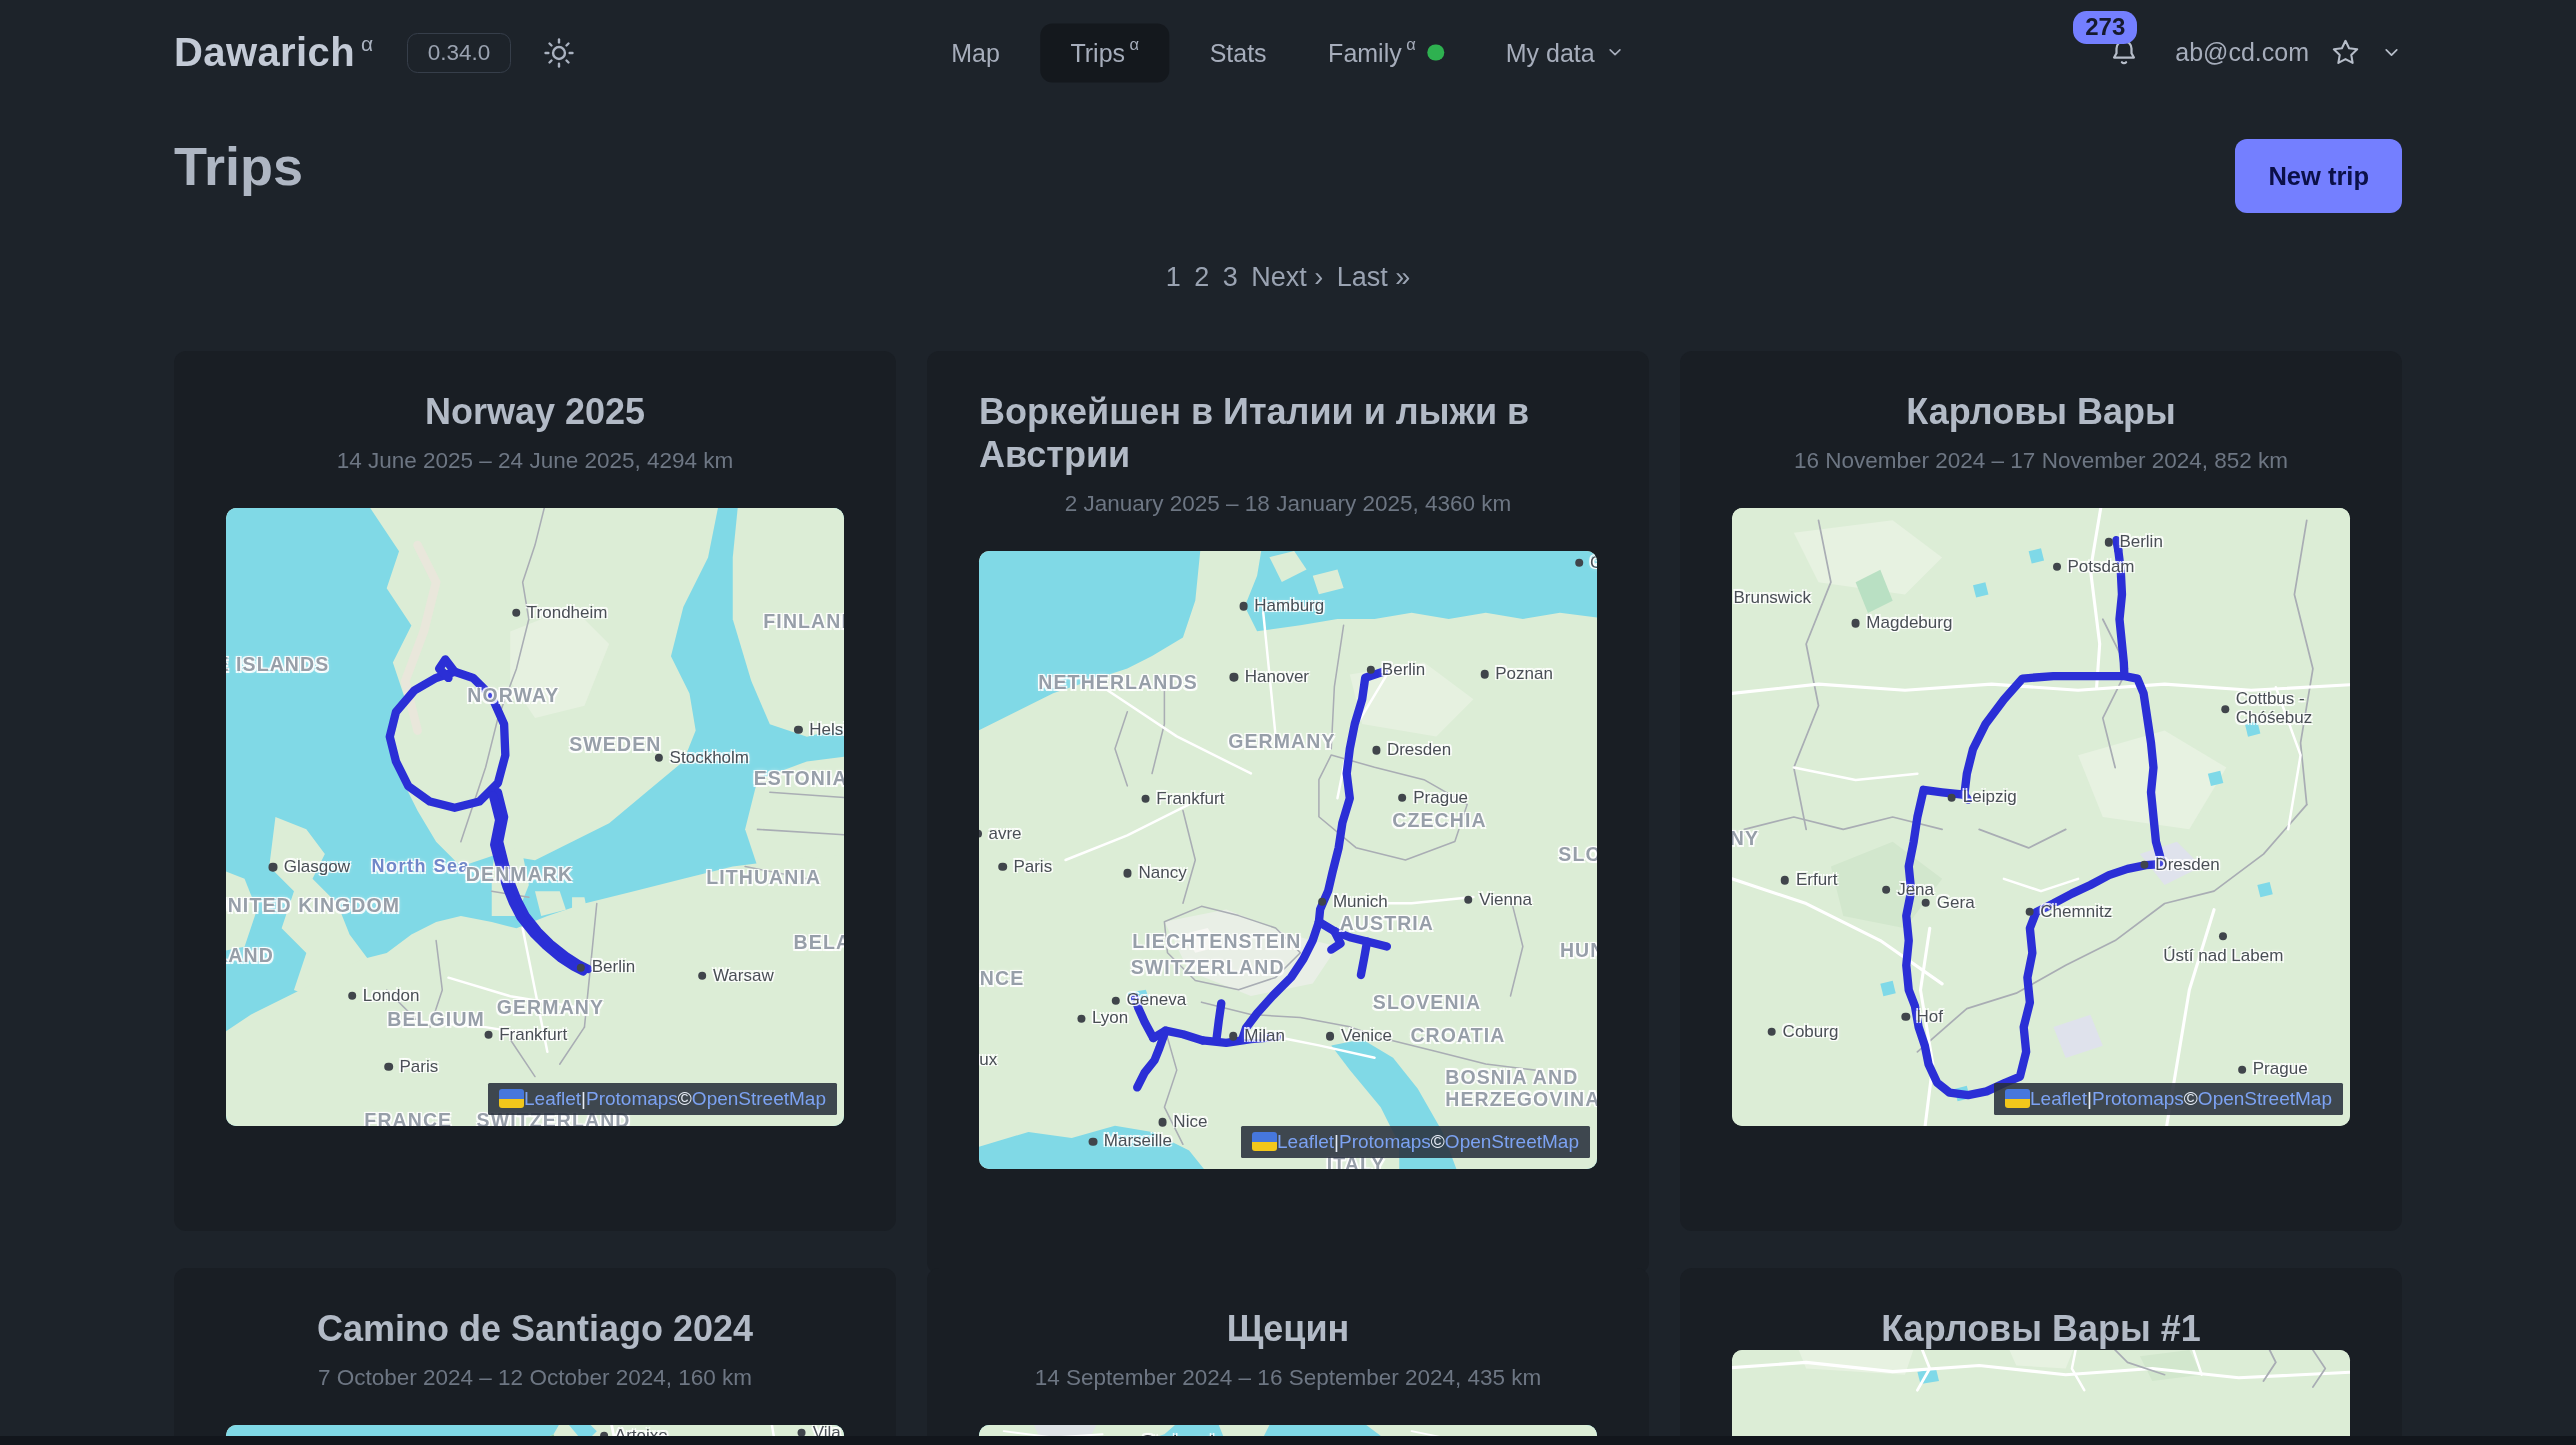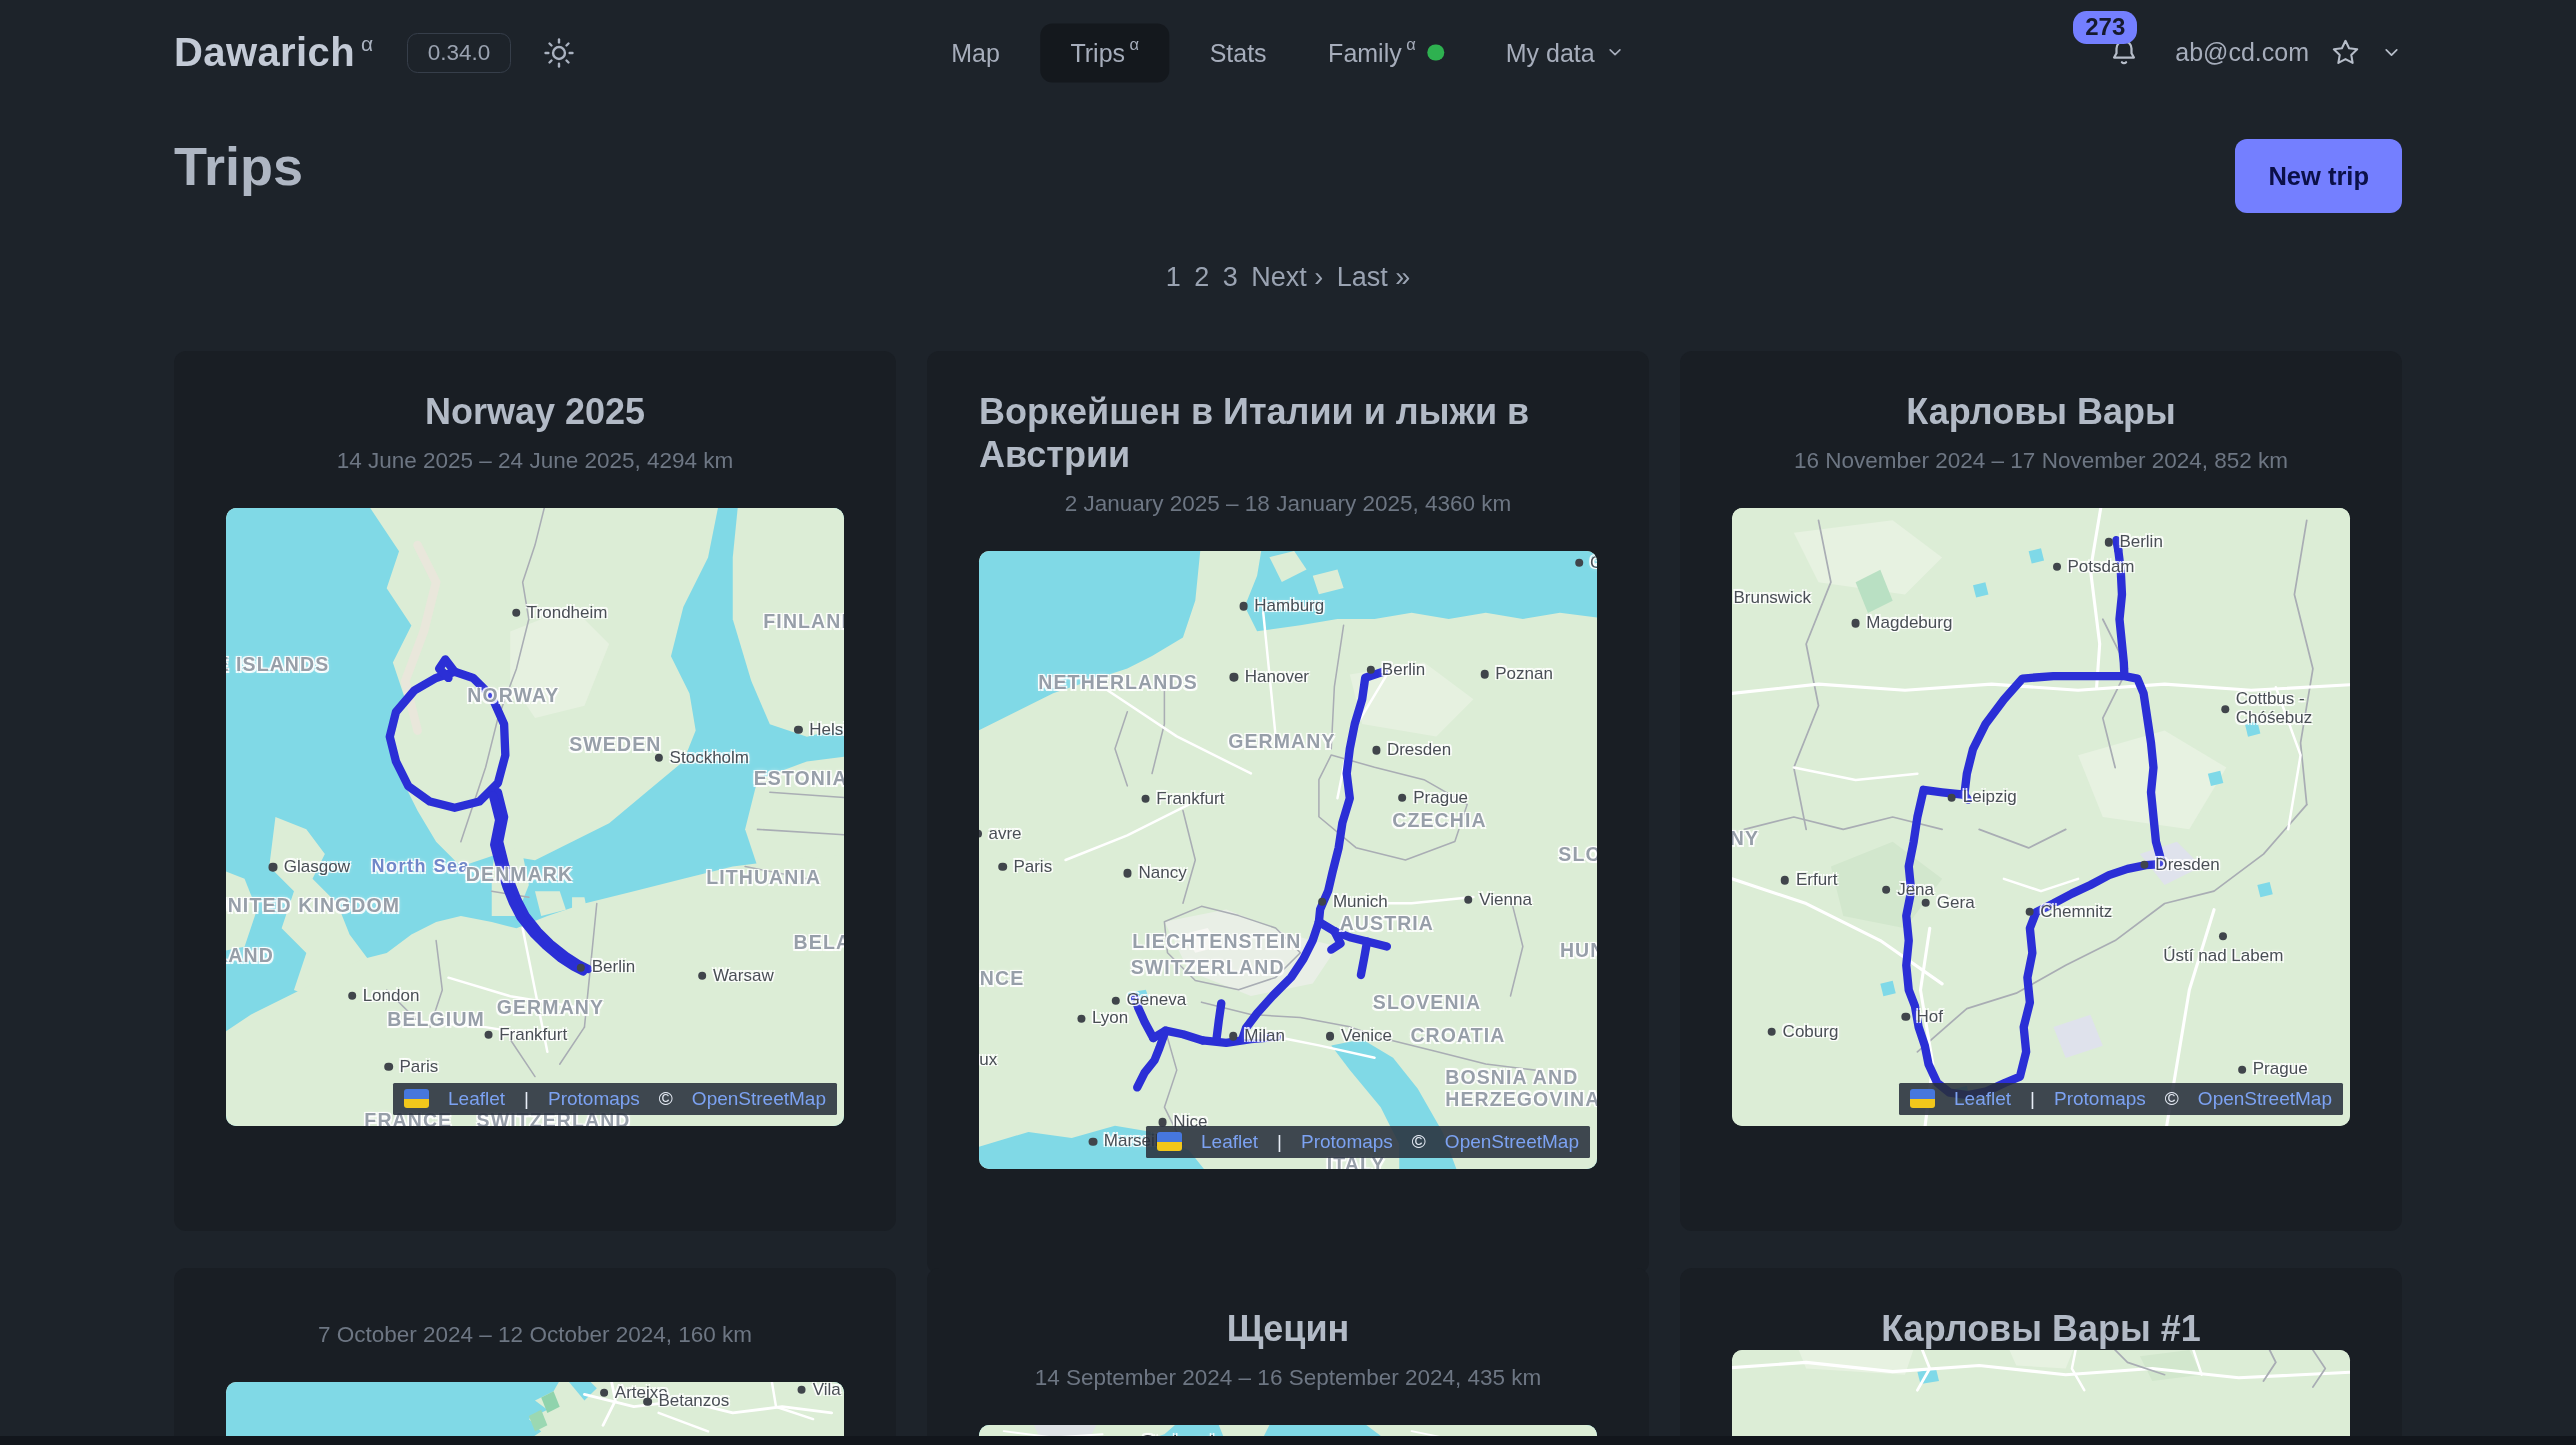--- a/index.html
+++ b/index.html
@@ -38,21 +38,21 @@
   .trip-dates{text-align:center;font-size:22.5px;color:#6d7683;margin:13.5px 0 34px;line-height:27px}
   .map{position:relative;width:100%;aspect-ratio:1/1;border-radius:10.5px;overflow:hidden;background:#dcedd6;cursor:grab}
   .map svg{position:absolute;inset:0;width:100%;height:100%;display:block}
   .map-label{position:absolute;transform:translate(-50%,-50%);display:flex;align-items:center;gap:6.7px;white-space:nowrap;
     font-size:17px;color:#4a4f56;z-index:3;
     text-shadow:-1.5px -1.5px 0 rgba(255,255,255,.85),1.5px -1.5px 0 rgba(255,255,255,.85),-1.5px 1.5px 0 rgba(255,255,255,.85),1.5px 1.5px 0 rgba(255,255,255,.85),0 0 4.5px rgba(255,255,255,.8)}
   .map-label.country{font-size:19.5px;font-weight:700;color:#979fa9;letter-spacing:1.1px}
   .map-label.water{font-size:18px;font-weight:700;color:#6f87c9;letter-spacing:1.5px}
   .mdot{width:8.2px;height:8.2px;border-radius:50%;background:#40454b;flex:0 0 auto}
   .ml-lines{display:flex;flex-direction:column;line-height:1.1}
-  .attrib{position:absolute;right:7.5px;bottom:10.5px;display:flex;align-items:center;gap:19px;background:rgba(40,48,60,.88);padding:5.2px 10.5px;font-size:19px;color:#e7edf6;border-radius:1.5px;z-index:4}
+  .attrib{position:absolute;right:7.5px;bottom:10.5px;display:flex;align-items:center;gap:0;background:rgba(40,48,60,.88);padding:5.2px 10.5px;font-size:19px;color:#e7edf6;border-radius:1.5px;z-index:4}
   .attrib a{color:#7ca2f2;text-decoration:none;cursor:pointer}
   .uaflag{width:25.5px;height:19px;border-radius:3px;display:inline-block;background:linear-gradient(#4677dd 0 50%,#f2c71b 50% 100%)}
   .bottom-strip{position:fixed;left:0;right:0;bottom:0;height:9px;background:#12161c;z-index:50}
 </style>
 </head>
 <body>
 
 <header class="navbar">
   <div class="brand-wrap">
     <span class="brand">Dawarich</span>
@@ -694,20 +694,23 @@
           <a>Leaflet</a>
           <span>|</span>
           <a>Protomaps</a>
           <span>©</span>
           <a>OpenStreetMap</a>
         </div>
       </div>
   </article>
 
   <article class="card">
+    <h2 class="trip-title">
+        <span>Camino de Santiago 2024</span>
+      </h2>
     <p class="trip-dates">7 October 2024 – 12 October 2024, 160 km</p>
     <div class="map">
         <svg viewBox="0 0 100 100" preserveAspectRatio="none">
           <rect x="-2" y="-2" width="104" height="104" fill="#80d9e6"></rect>
           <path d="M55,-2 L53,1.5 L50,3 L52,4.5 L49,6 L51,8 L48,10 L50,14 L48,20 L50,30 L48,45 L50,60 L48,80 L50,102 L102,102 L102,-2 Z" fill="#dcedd6"></path>
           <path d="M51,2.5 L53,1.5 L54,4 L52,5 Z" fill="#8fd3ac"></path>
           <path d="M49,5.5 L51,4.5 L52,7 L50,8 Z" fill="#9bd8b2"></path>
           <path d="M57,-2 L60,1 L58,3 L55.5,0 Z" fill="#7fd9e8"></path>
           <polyline points="62,-2 63,3 61,7" fill="none" stroke="#ffffff" stroke-width="0.45" stroke-linejoin="round" stroke-linecap="round"></polyline>
           <polyline points="58,2 66,4 74,3 82,5 90,4 98,5" fill="none" stroke="#ffffff" stroke-width="0.45" stroke-linejoin="round" stroke-linecap="round"></polyline>

